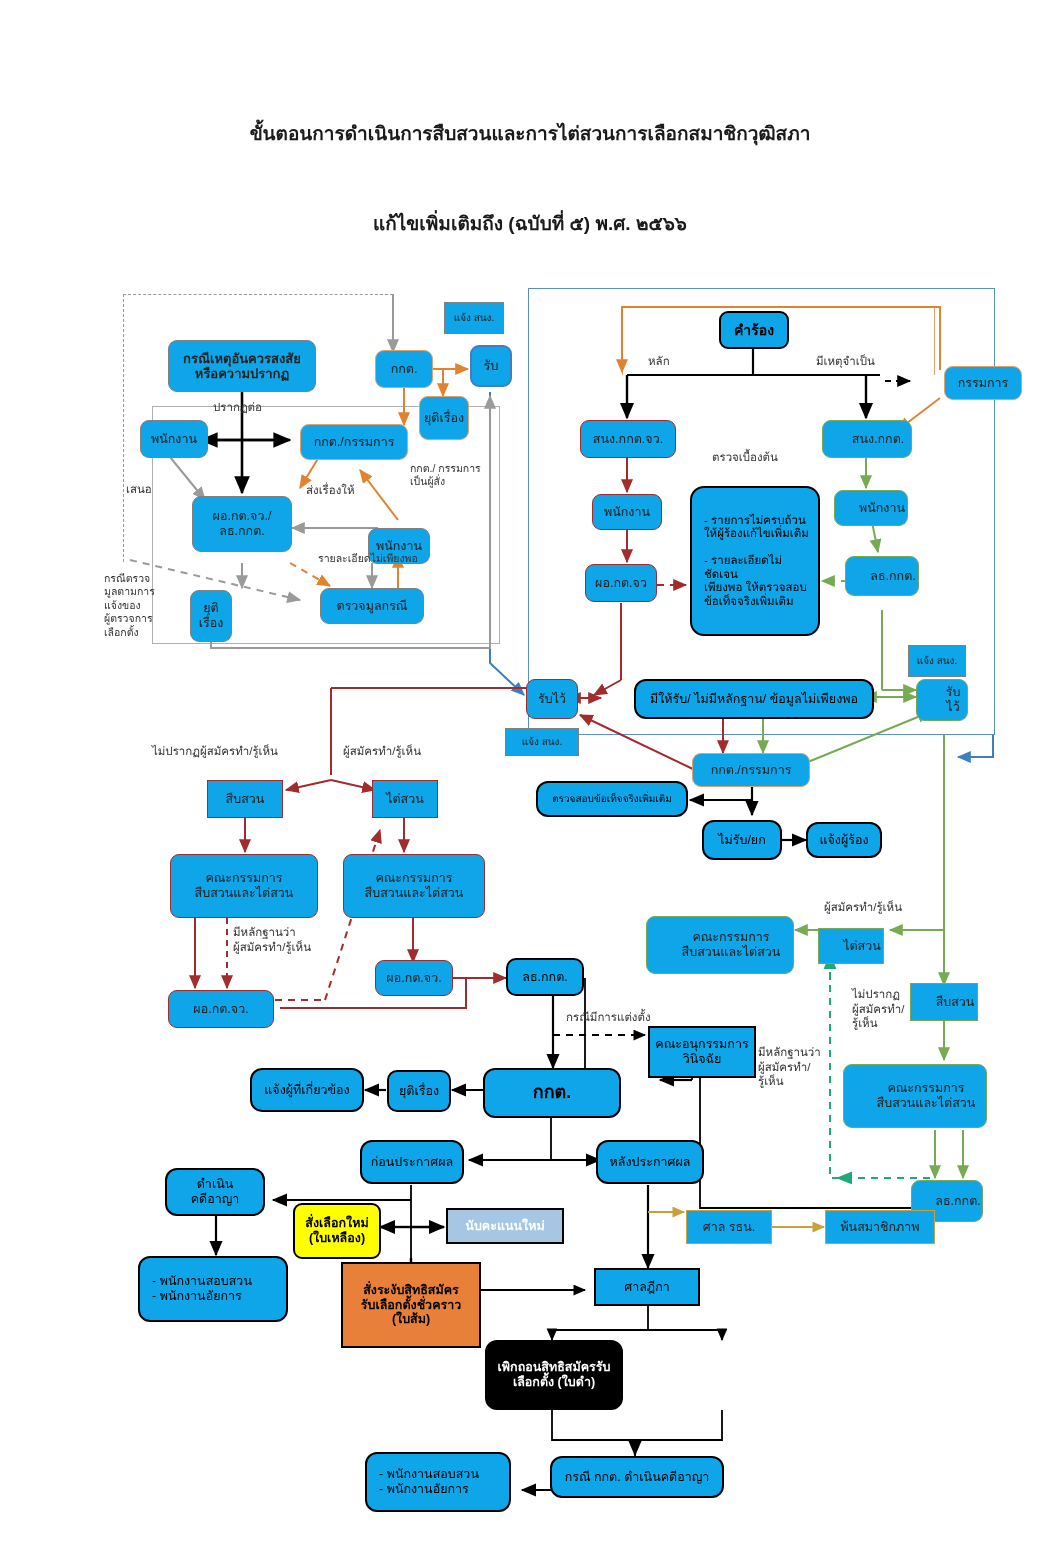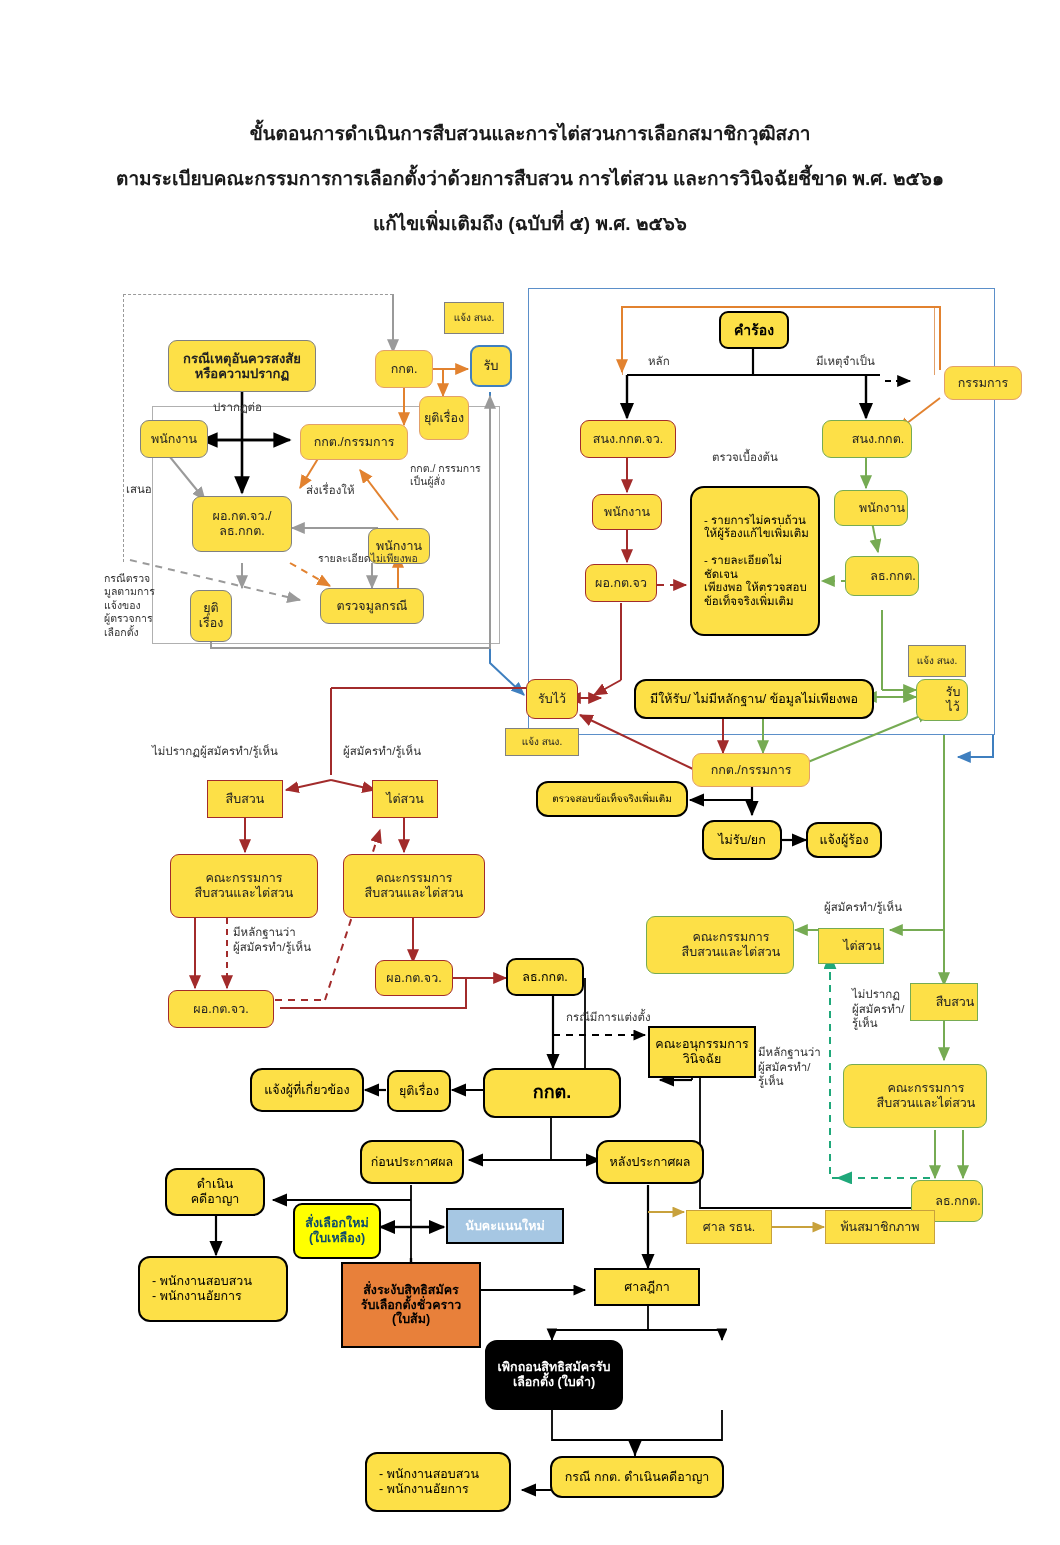--- a/index.html
+++ b/index.html
@@ -7,34 +7,34 @@
   #page{position:relative;width:1060px;height:1545px;background:#fff;overflow:hidden;}
 
   .ttl{position:absolute;left:0;width:1060px;text-align:center;font-weight:bold;color:#1a1a1a;}
   #t1{top:118px;font-size:19px;}
   #t2{top:163px;font-size:19px;}
   #t3{top:208px;font-size:19px;}
 
   
   .nd{position:absolute;box-sizing:border-box;display:flex;align-items:center;
       justify-content:center;text-align:center;line-height:1.18;
-      background:#fde047;color:#222;border:1.6px solid #808080;border-radius:9px;
+      background:#0ea5e9;color:#222;border:1.6px solid #808080;border-radius:9px;
       font-size:12.5px;padding:2px 3px;}
   .nd.sq{border-radius:0;}
   .nd.blk{border-color:#000;border-width:2.2px;color:#000;}
   .nd.thin{border-width:1.3px;}
   .nd.red{border-color:#a22b2b;}
   .nd.grn{border-color:#76ab53;padding-left:25px;}
   .nd.org{border-color:#e2a06a;}
   .nd.blu{border-color:#3f7fbf;border-width:2px;text-align:center;}
   .nd.gold{border-color:#c8a13c;}
   .nd.bold{font-weight:bold;}
   .nd.lft{justify-content:flex-start;text-align:left;padding-left:12px;}
 
-  .fill-yellow{background:#ffff00;border-color:#000;border-width:2px;color:#0c4a6e;font-weight:bold;border-radius:9px;}
+  .fill-yellow{background:#ffff00;border-color:#000;border-width:2px;color:#000000;font-weight:bold;border-radius:9px;}
   .fill-blue{background:#a6c7e3;border-color:#000;border-width:2px;color:#fff;font-weight:bold;border-radius:0;}
   .fill-orange{background:#e8803a;border-color:#000;border-width:2px;color:#000000;font-weight:bold;border-radius:0;}
   .fill-black{background:#000;border-color:#000;border-width:2px;color:#fff;font-weight:bold;border-radius:12px;}
   .fill-red{background:#f01414;border-color:#f01414;border-width:2px;color:#fff;font-weight:bold;border-radius:9px;}
 
   
   .lb{position:absolute;font-size:11.5px;color:#333;line-height:1.28;white-space:pre-line;}
 
   
   .frame{position:absolute;box-sizing:border-box;}
@@ -44,21 +44,20 @@
   .frame.solid-org{border:1.4px solid #e2a06a;}
 
   svg.edges{position:absolute;left:0;top:0;width:1060px;height:1545px;overflow:visible;pointer-events:none;}
 </style>
 </head>
 <body>
 
 <div id="page">
 
   <div class="ttl" id="t1">ขั้นตอนการดำเนินการสืบสวนและการไต่สวนการเลือกสมาชิกวุฒิสภา</div>
-  <div class="ttl" id="t2">ตามระเบียบคณะกรรมการการเลือกตั้งว่าด้วยการสืบสวน การไต่สวน และการวินิจฉัยชี้ขาด พ.ศ. ๒๕๖๑</div>
   <div class="ttl" id="t3">แก้ไขเพิ่มเติมถึง (ฉบับที่ ๕) พ.ศ. ๒๕๖๖</div>
 
   <div class="frame dash" style="left:123px;top:294px;width:270px;height:78px;border-bottom:none;border-left:none;"></div>
   <div class="frame" style="left:123px;top:294px;width:1px;height:268px;border-left:1.4px dashed #9a9a9a;"></div>
   <div class="frame solid-gray" style="left:152px;top:406px;width:348px;height:238px;"></div>
   <div class="frame solid-blue" style="left:528px;top:288px;width:467px;height:447px;"></div>
   <div class="frame solid-org" style="left:622px;top:307px;width:313px;height:68px;border-bottom:none;"></div>
 
   <svg class="edges" viewBox="0 0 1060 1545">
     <defs>

